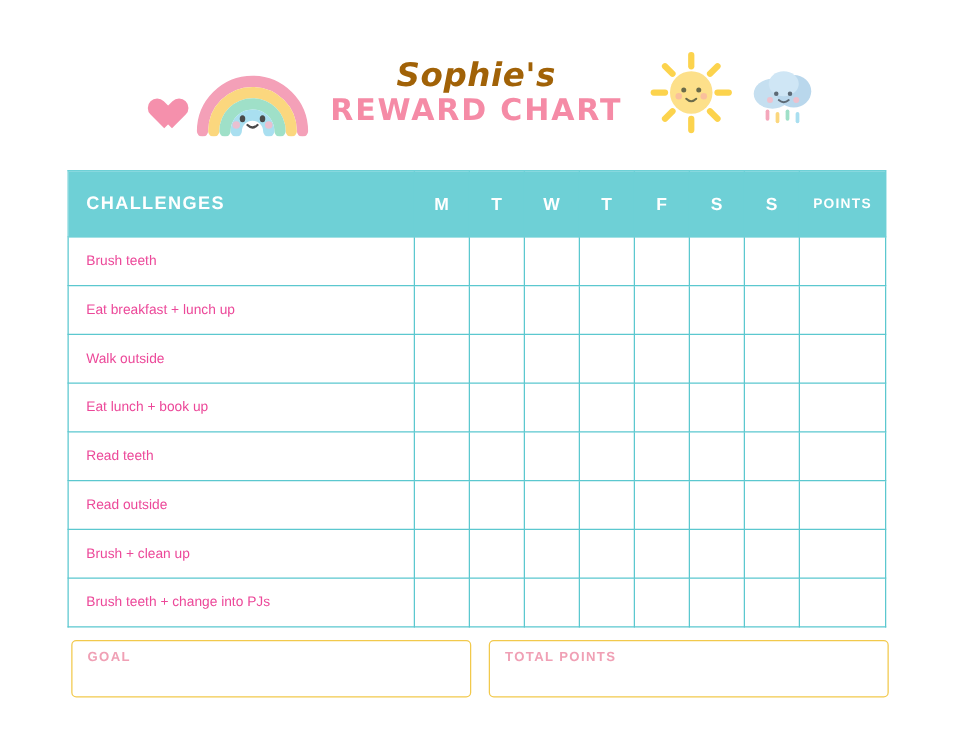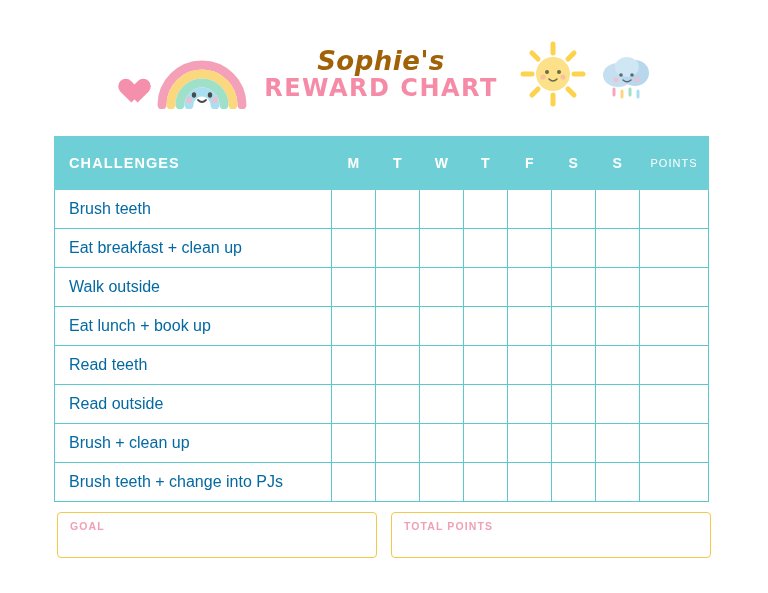--- a/index.html
+++ b/index.html
@@ -133,32 +133,32 @@
     font-weight: bold;
     letter-spacing: 1.1px;
   }
   .head-day {
     font-size: 14px;
     font-weight: bold;
     letter-spacing: 0.5px;
   }
   .head-points {
     font-size: 11px;
-    font-weight: normal;
+    font-weight: bold;
     letter-spacing: 1px;
   }
   .chart tbody td {
     height: 38px;
     background: #ffffff;
   }
   .task-cell {
     text-align: left;
     padding-left: 14px !important;
-    font-size: 16px;
-    color: #0369a1;
+    font-size: 11px;
+    color: #ec4899;
     font-family: "Liberation Sans", sans-serif;
   }
 
   
   .footer {
     position: absolute;
     left: 57px;
     top: 512px;
     width: 654px;
     display: flex;
@@ -278,21 +278,21 @@
         <td></td>
         <td></td>
         <td></td>
         <td></td>
         <td></td>
         <td></td>
         <td></td>
         <td></td>
       </tr>
       <tr>
-        <td class="task-cell">Eat breakfast + clean up</td>
+        <td class="task-cell">Eat breakfast + lunch up</td>
         <td></td>
         <td></td>
         <td></td>
         <td></td>
         <td></td>
         <td></td>
         <td></td>
         <td></td>
       </tr>
       <tr>

